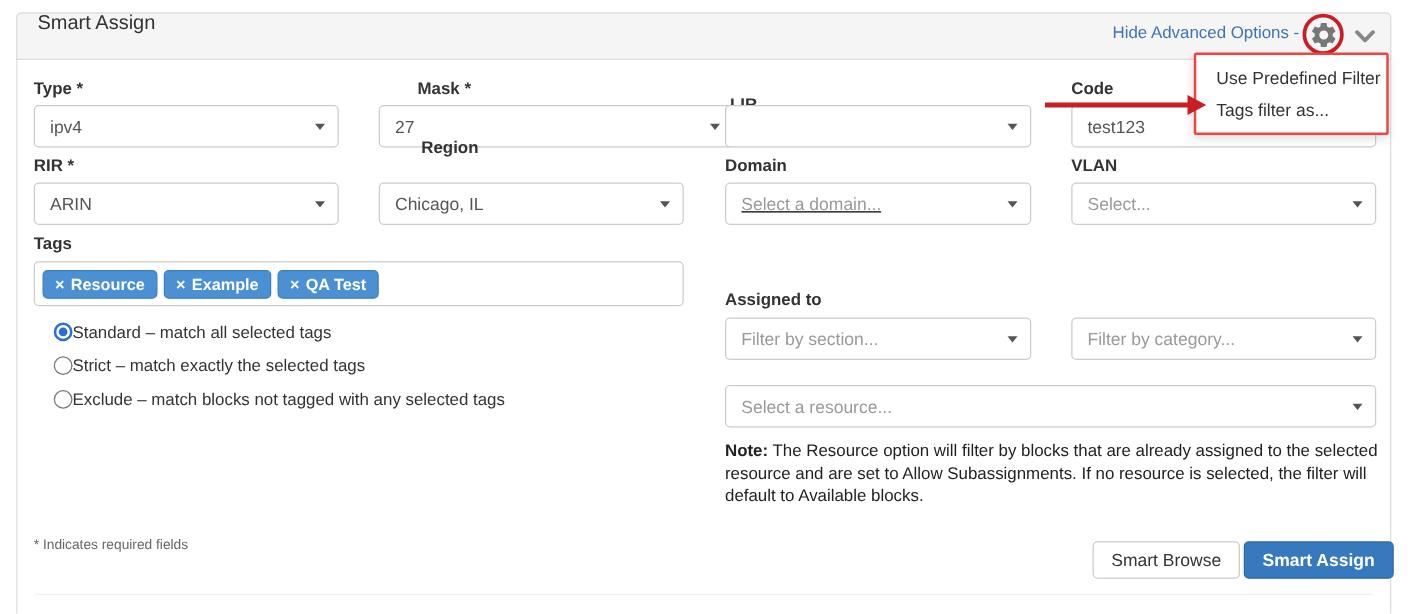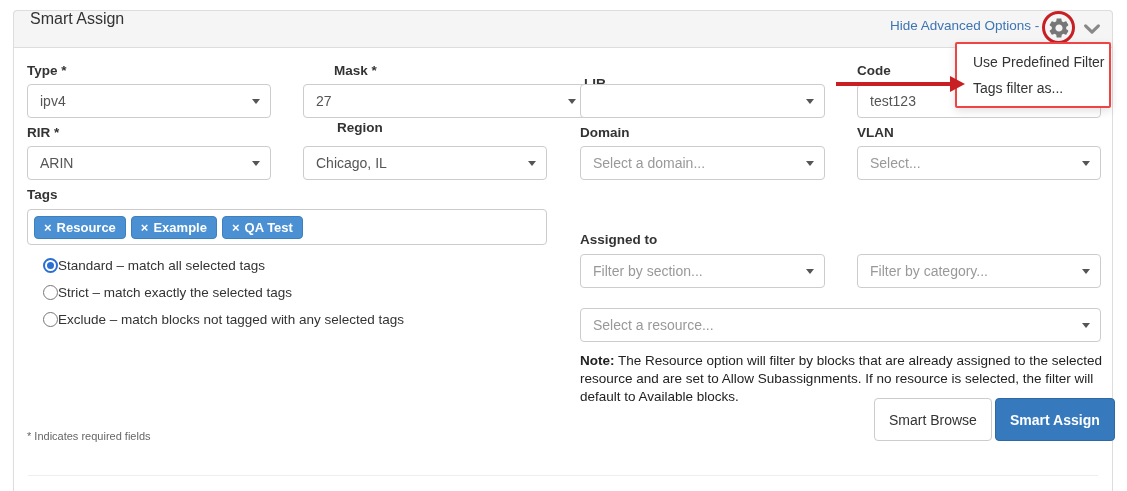--- a/index.html
+++ b/index.html
@@ -74,21 +74,21 @@
     margin:-3.5px 0 0 -3.5px; border-radius:50%; background:#2b6fd4;
   }
   .radio-lbl { font-size:13.5px; color:#333; white-space:nowrap; }
 
   .note { position:absolute; left:580px; top:352px; width:527px; font-size:13.5px; color:#222; line-height:1.32; }
   .bold { font-weight:bold; }
 
   .req-note { position:absolute; left:27px; top:430px; font-size:11px; color:#666; }
 
   .btn {
-    position:absolute; top:398px; height:43px; display:inline-flex; align-items:center;
+    position:absolute; top:433px; height:30px; display:inline-flex; align-items:center;
     padding:0 14px; border-radius:4px; font-size:14px; cursor:pointer; white-space:nowrap;
   }
   .btn-browse { left:874px; background:#fff; border:1px solid #ccc; color:#333; }
   .btn-assign { left:995px; background:#3679bc; border:1px solid #2e69a3; color:#fff; font-weight:bold; }
 
   .hr { position:absolute; left:28px; top:475px; width:1070px; border-top:1px solid #eee; }
 
   .arrow-line { position:absolute; left:836px; top:82px; width:118px; height:4px; background:#c81f25; z-index:40; }
   .arrow-head {
     position:absolute; left:950px; top:76px; width:0; height:0; z-index:40;
@@ -132,33 +132,33 @@
   </div>
   <div class="sel" style="left:580px; top:84px; width:245px;">
     <span class="val"></span>
     <span class="caret"></span>
   </div>
   <div class="txt" style="left:857px; top:84px; width:244px;">
     <input value="test123" style="">
   </div>
 
   <div class="lbl" style="left:27px; top:125px;">RIR *</div>
-  <div class="lbl" style="left:303px; top:120px;padding-left:34px;">Region</div>
+  <div class="lbl" style="left:303px; top:110px;padding-left:34px;">Region</div>
   <div class="lbl" style="left:580px; top:125px;">Domain</div>
   <div class="lbl" style="left:857px; top:125px;">VLAN</div>
 
   <div class="sel" style="left:27px; top:146px; width:244px;">
     <span class="val">ARIN</span>
     <span class="caret"></span>
   </div>
   <div class="sel" style="left:303px; top:146px; width:244px;">
     <span class="val">Chicago, IL</span>
     <span class="caret"></span>
   </div>
-  <div class="sel ph" style="left:580px; top:146px; width:245px;">
+  <div class="sel ph" style="left:580px; top:146px; width:245px;text-decoration:underline;">
     <span class="val">Select a domain...</span>
     <span class="caret"></span>
   </div>
   <div class="sel ph" style="left:857px; top:146px; width:244px;">
     <span class="val">Select...</span>
     <span class="caret"></span>
   </div>
 
   <div class="lbl" style="left:27px; top:187px;">Tags</div>
   <div class="tags-box">

